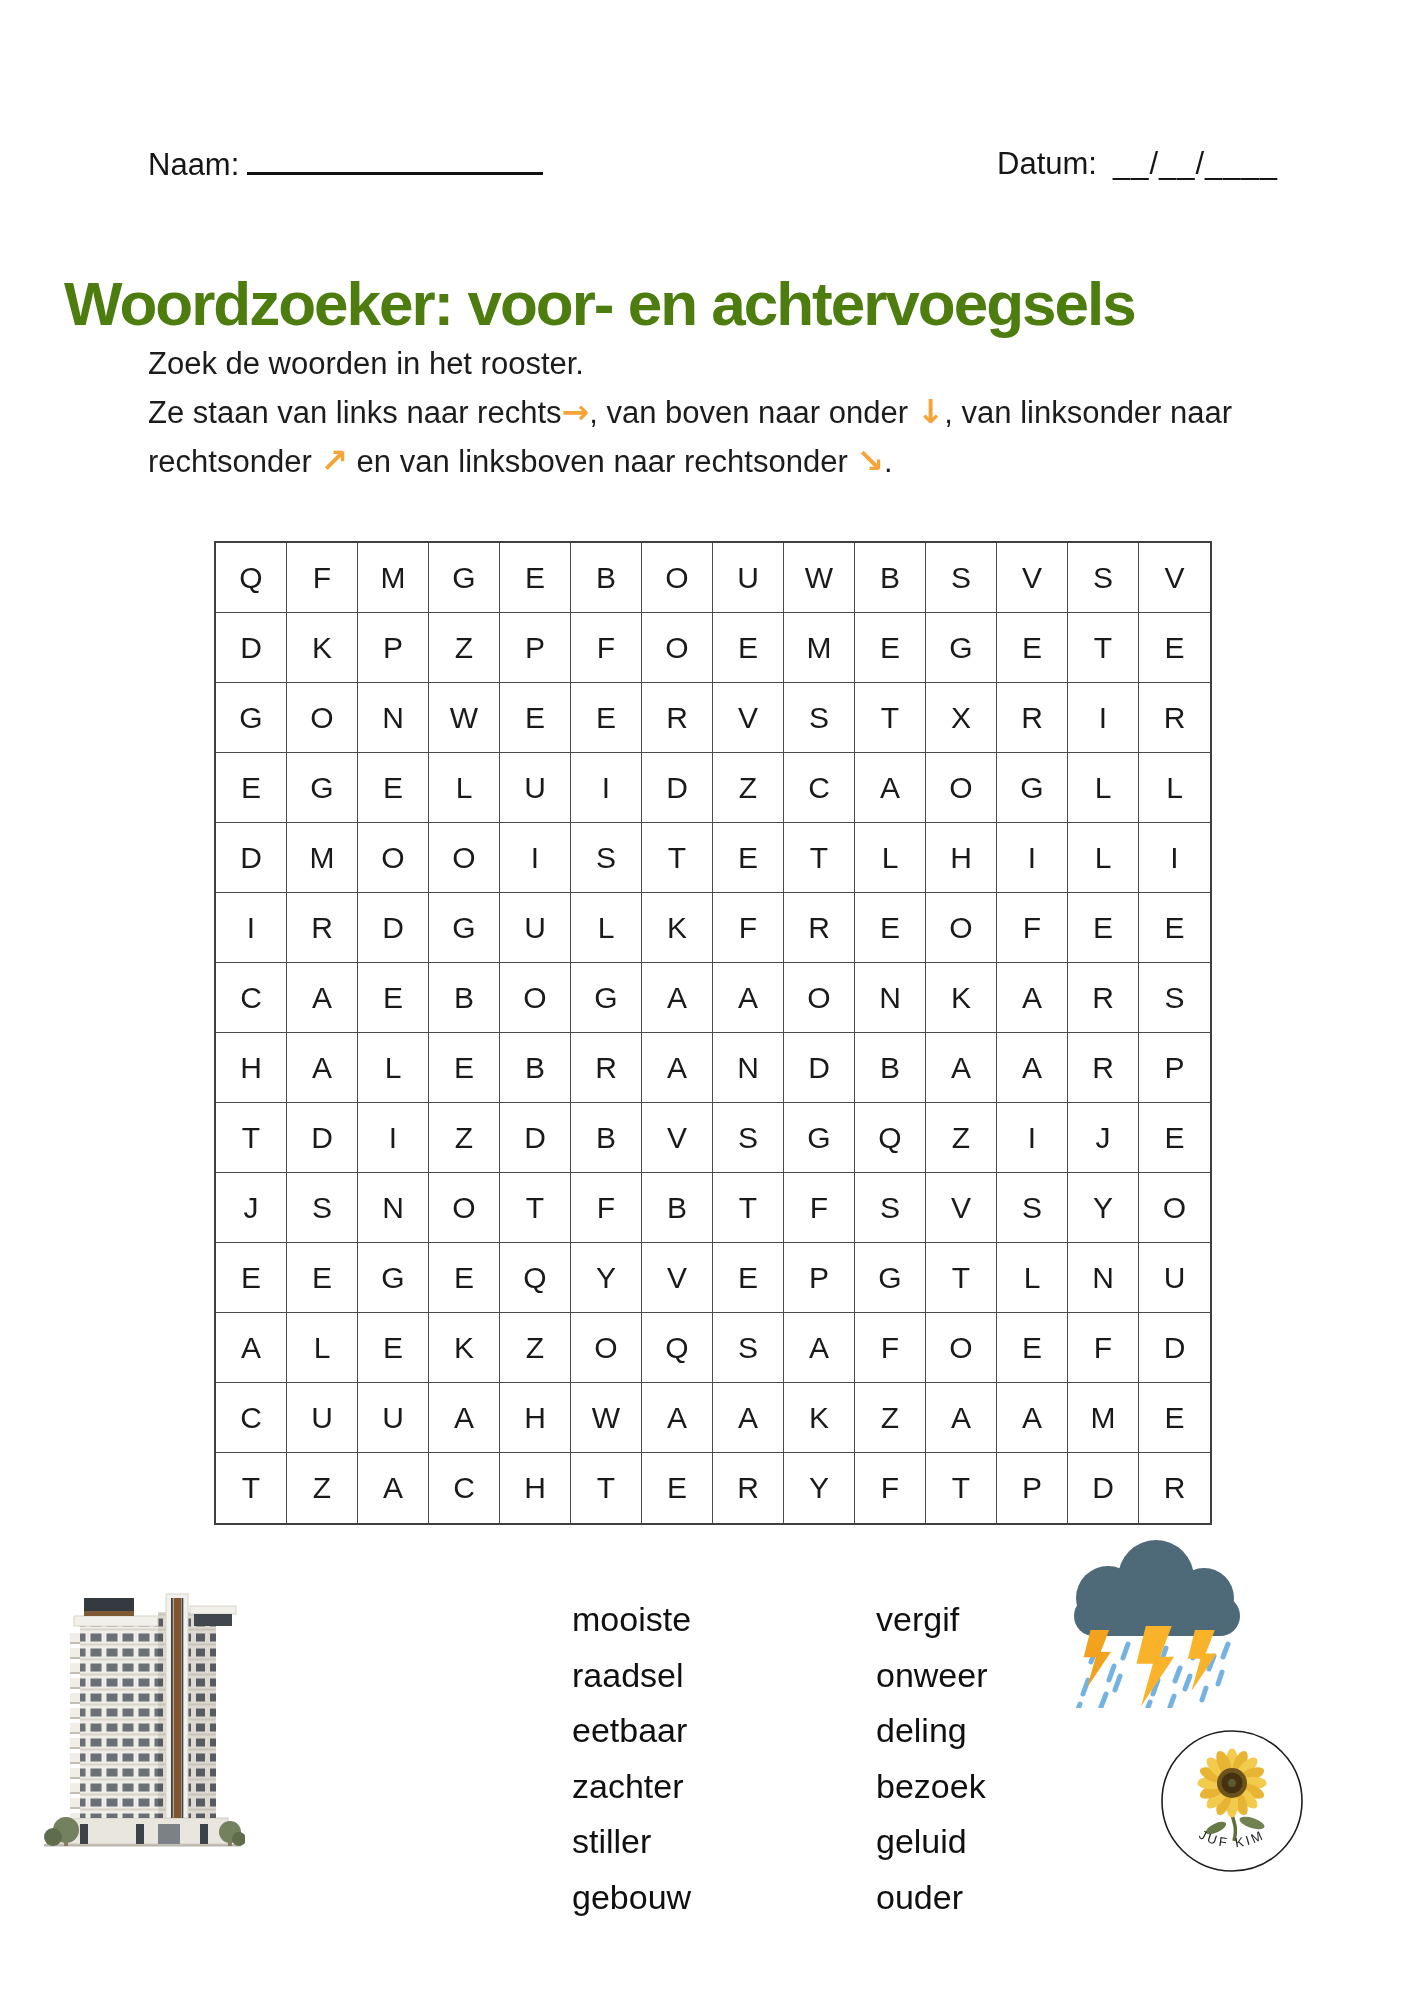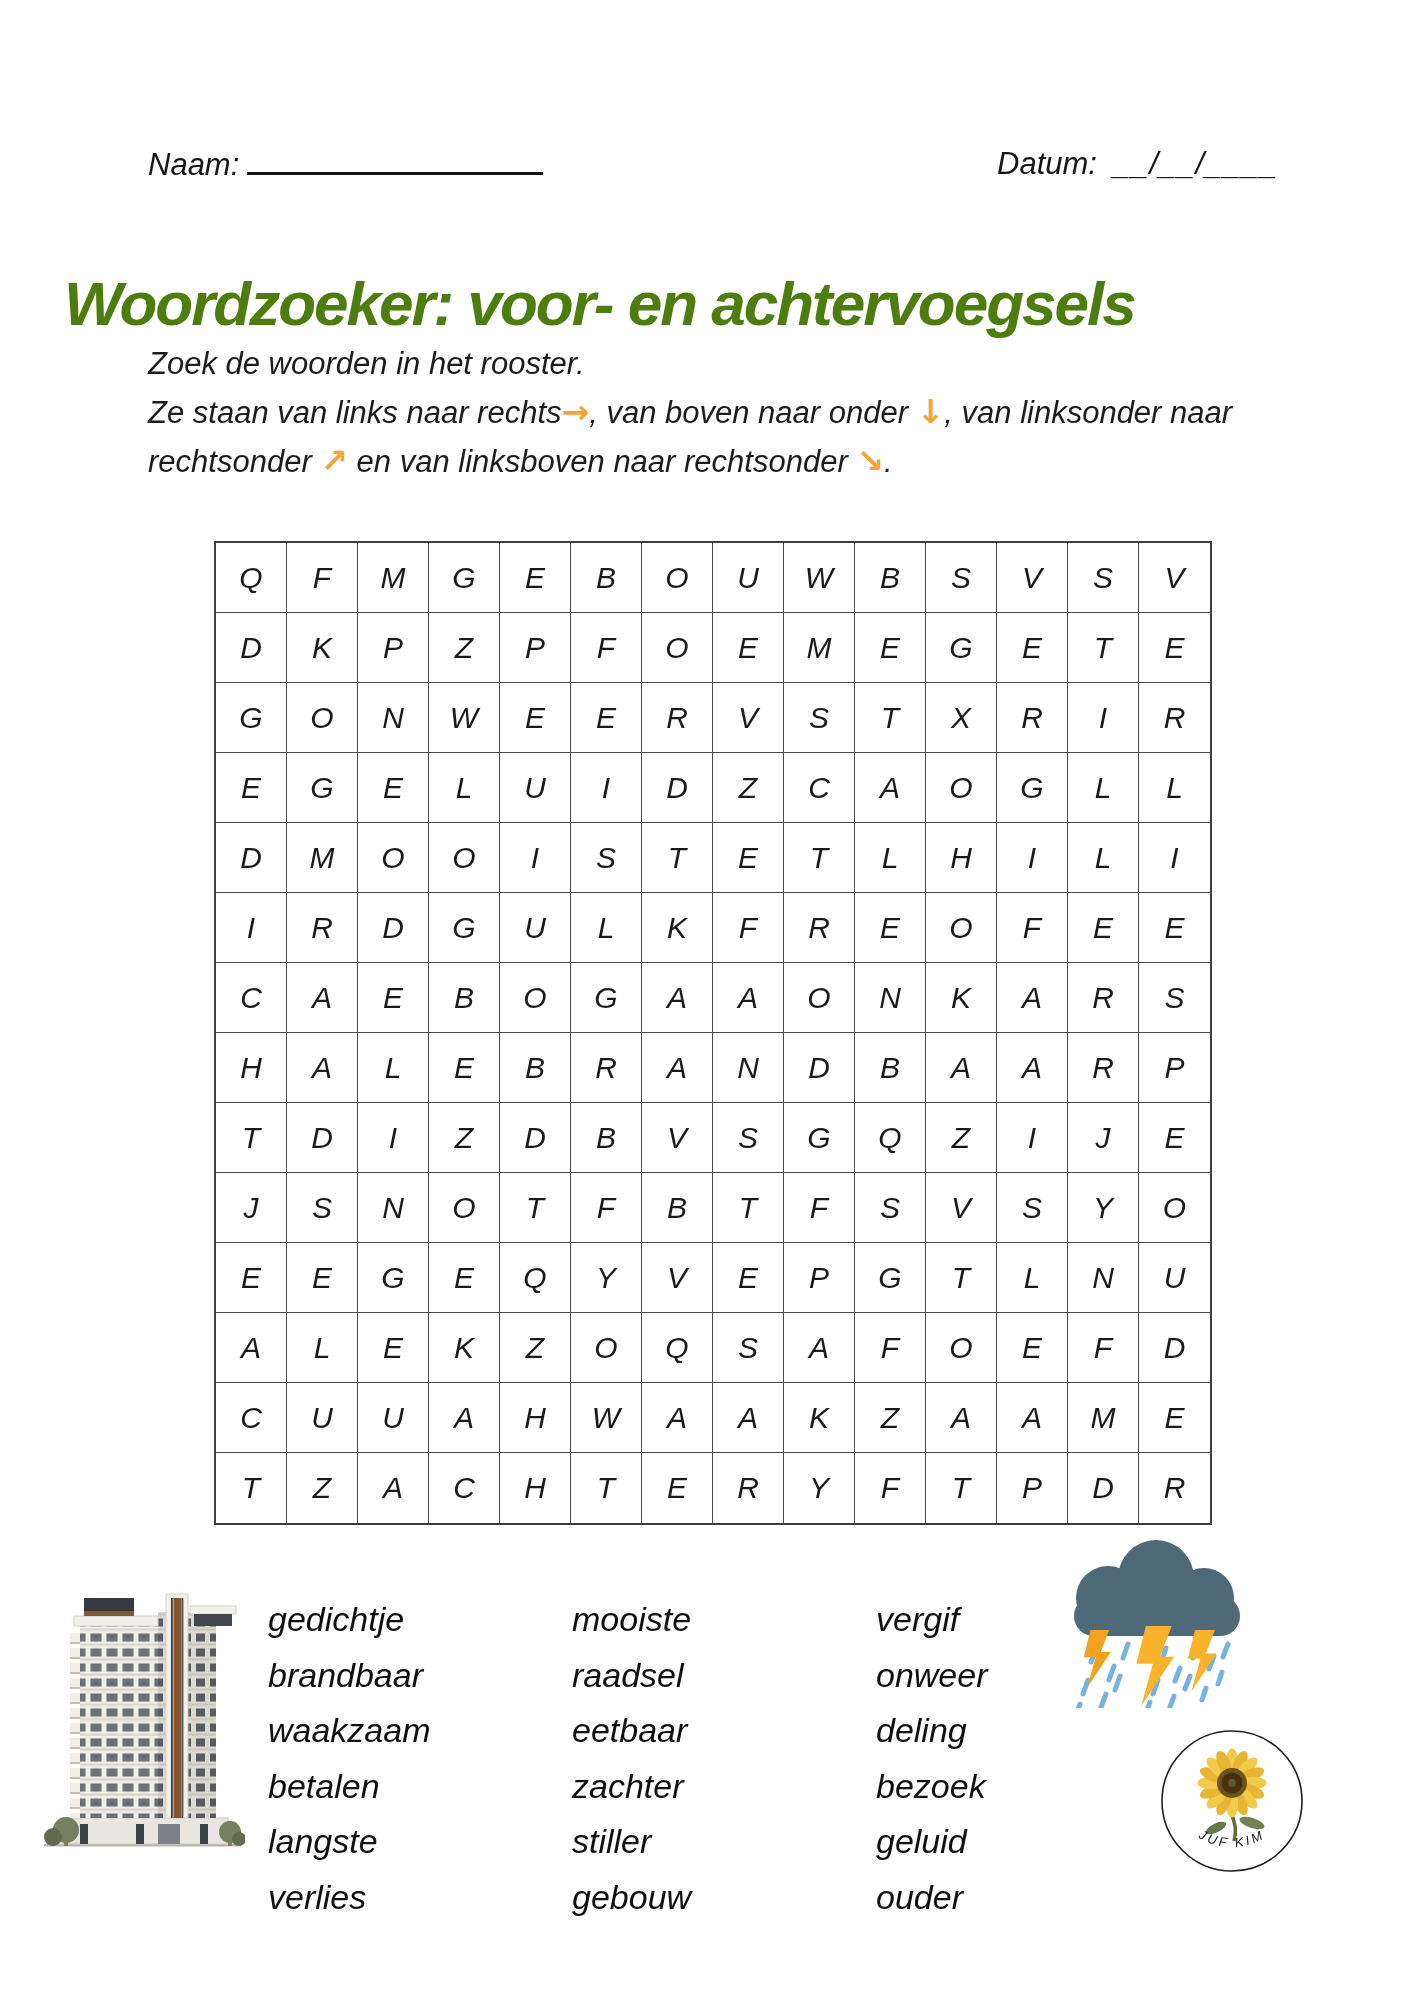--- a/index.html
+++ b/index.html
@@ -1,17 +1,17 @@
 <!DOCTYPE html>
 <html style="--arrow: #f6a437; --cloud: #4e6977; --lightning: #f9b32a; --lightning-dark: #f2a21e; --rain: #74b2e2;"><head>
 <meta charset="utf-8">
 <style>
   html,body{margin:0;padding:0;background:#ffffff;}
   .page{position:relative;width:1414px;height:2000px;background:#ffffff;overflow:hidden;
-        font-family:"Liberation Sans",sans-serif;color:#161616;font-style:italic;}
+        font-family:"Liberation Sans",sans-serif;color:#161616;}
 
   
   .name-field{position:absolute;left:148px;top:146px;font-size:31px;white-space:nowrap;}
   .name-line{display:inline-block;width:296px;height:26px;border-bottom:3px solid #111;margin-left:8px;}
   .date-field{position:absolute;left:997px;top:146px;font-size:31px;white-space:nowrap;}
   .date-blank{margin-left:16px;letter-spacing:1px;}
 
   
   .title{position:absolute;left:64px;top:226px;font-size:62px;font-weight:700;
          letter-spacing:-2px;white-space:nowrap;color:#4d7c0f;}
@@ -369,28 +369,20 @@
         <circle r="10.5" fill="#453110"></circle>
         <circle r="4" fill="#5c5a2e"></circle>
       </g>
       <path id="lt" d="M 30 104 Q 74 136 118 104" fill="none"></path>
       <text font-size="13" letter-spacing="3" fill="#222222" font-family="Liberation Sans, sans-serif">
         <textPath href="#lt" startOffset="50%" text-anchor="middle">JUF KIM</textPath>
       </text>
     </svg>
   </div>
 
-  <div class="wcol" id="wcol1">
-      <div>gedichtje</div>
-      <div>brandbaar</div>
-      <div>waakzaam</div>
-      <div>betalen</div>
-      <div>langste</div>
-      <div>verlies</div>
-    </div>
   <div class="wcol" id="wcol2">
       <div>mooiste</div>
       <div>raadsel</div>
       <div>eetbaar</div>
       <div>zachter</div>
       <div>stiller</div>
       <div>gebouw</div>
     </div>
   <div class="wcol" id="wcol3">
       <div>vergif</div>

